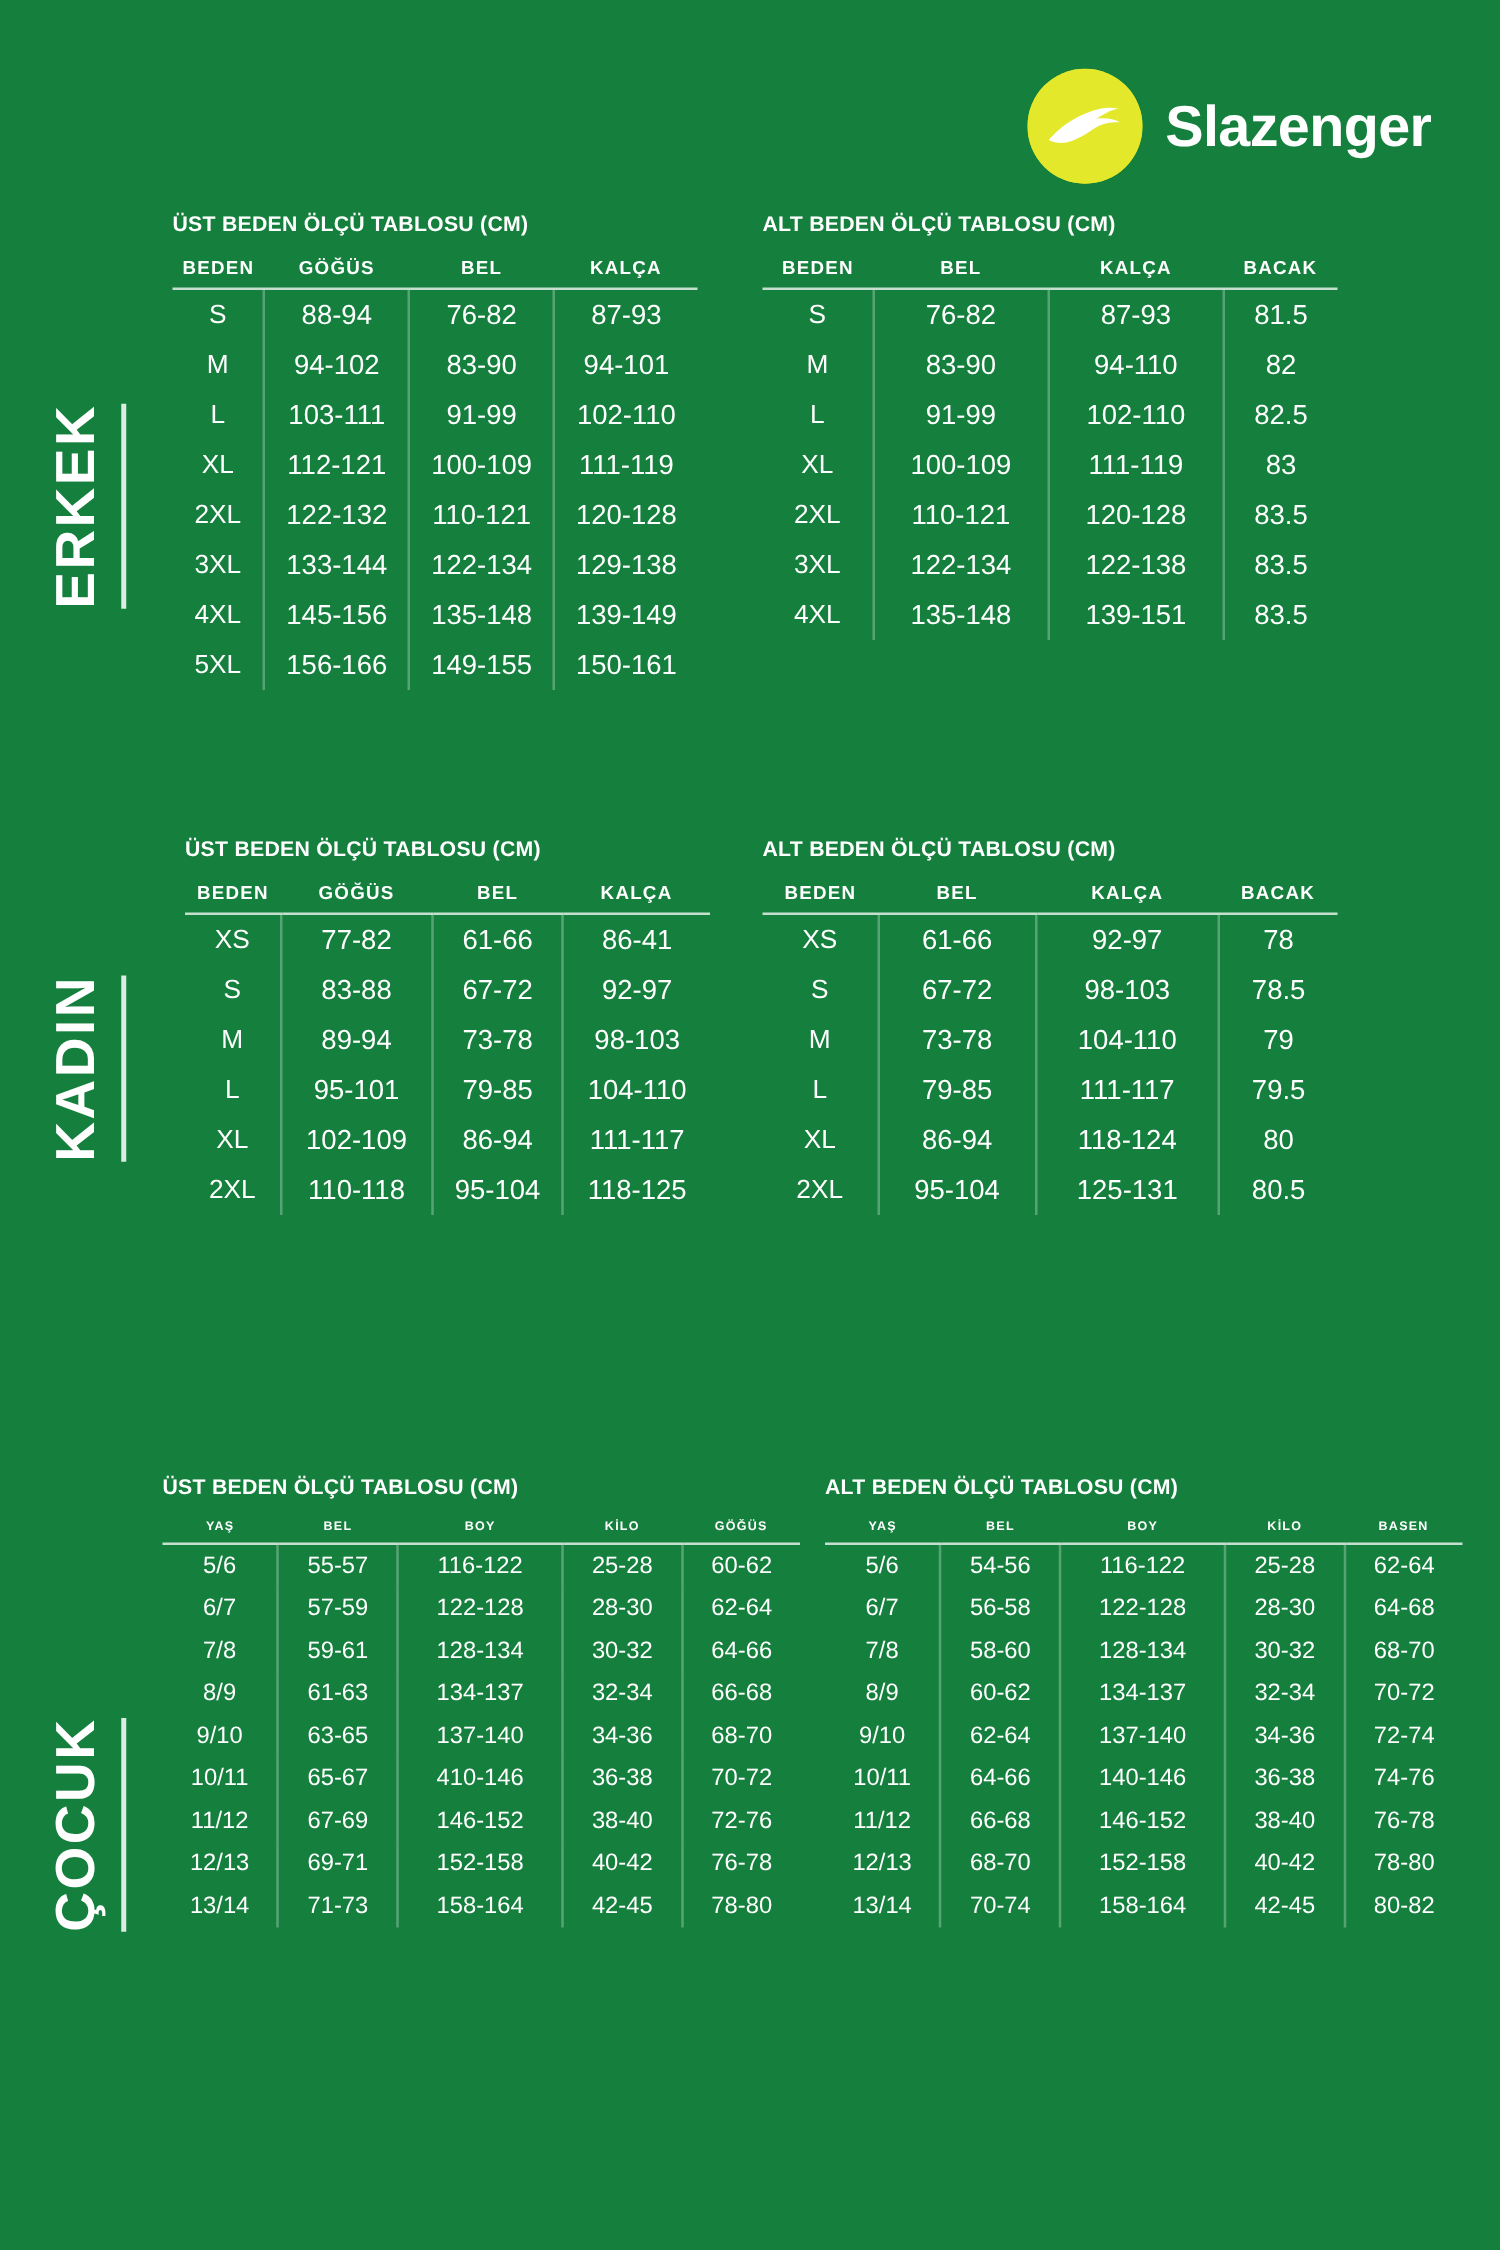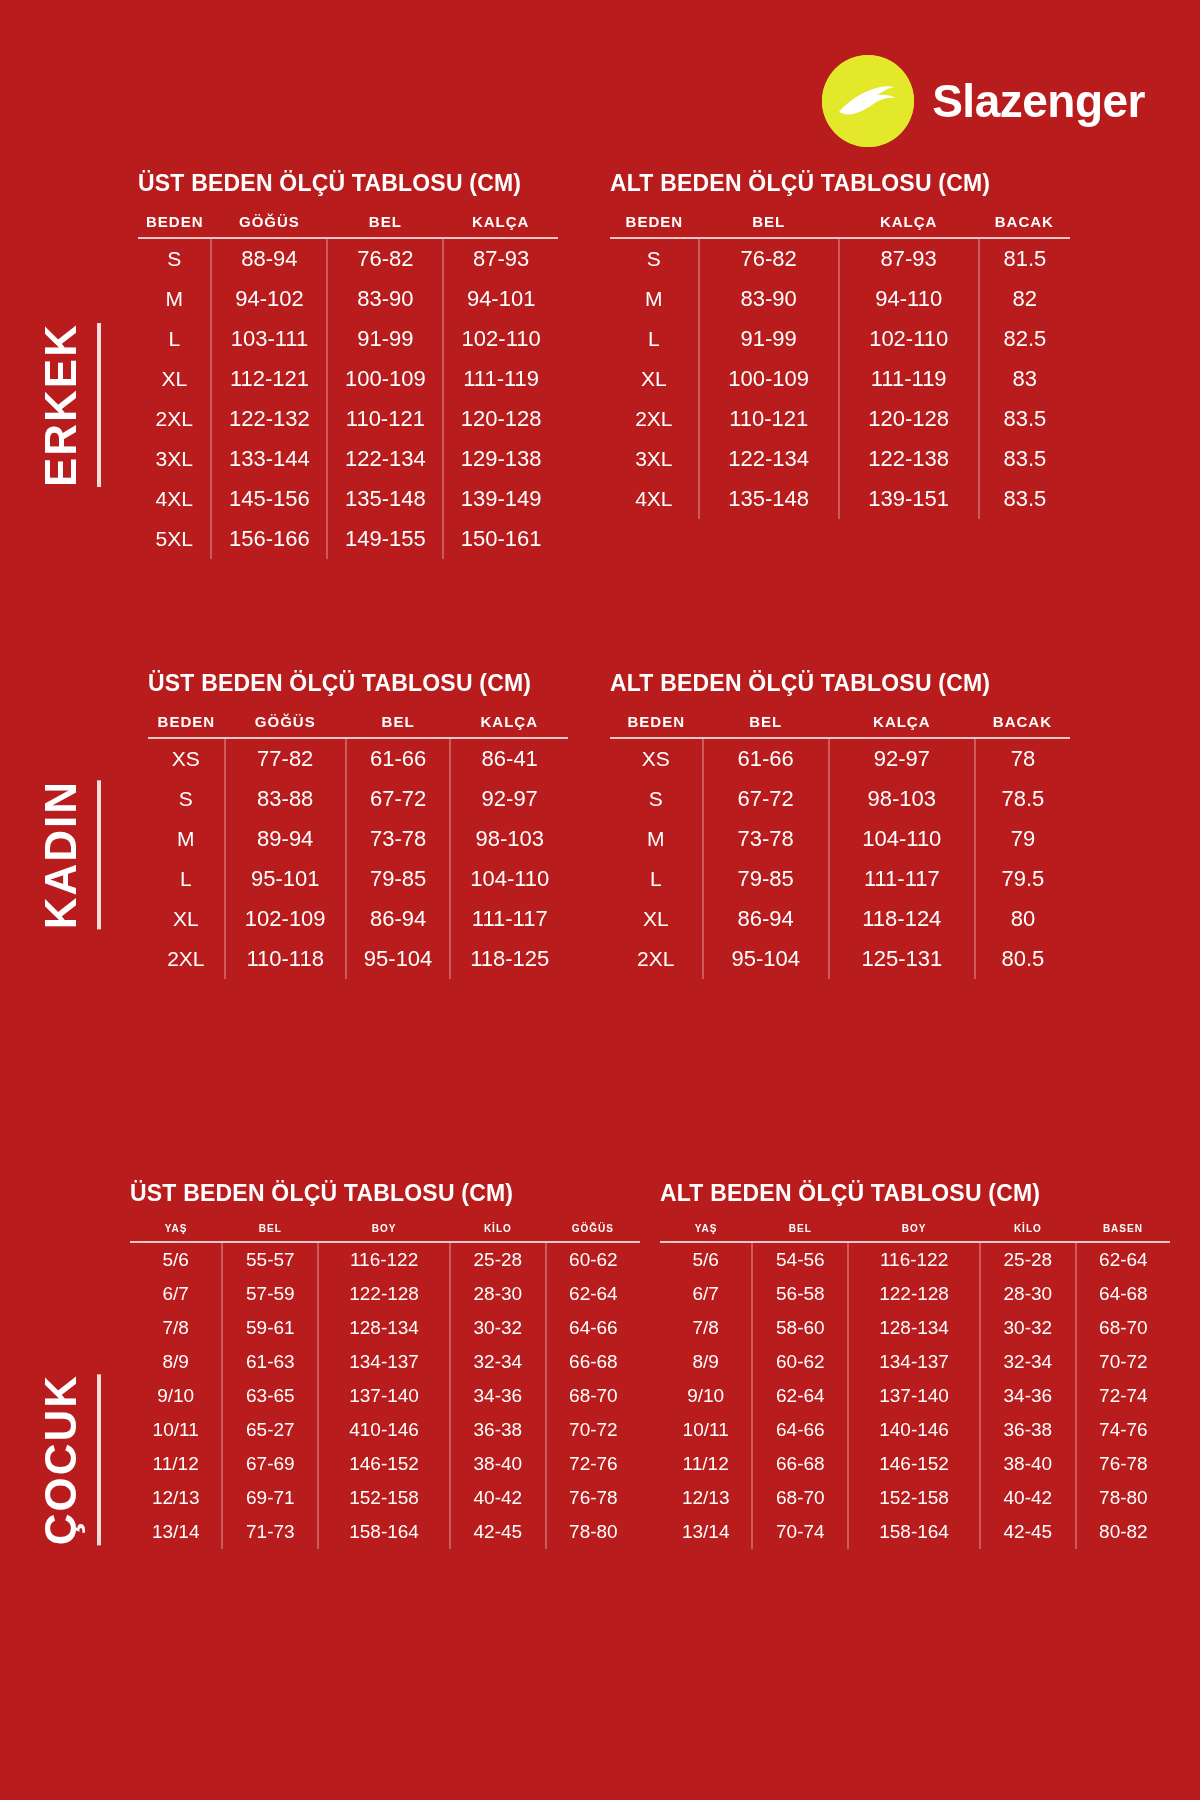--- a/index.html
+++ b/index.html
@@ -7,21 +7,21 @@
     margin: 0; padding: 0;
     width: 1200px; height: 1800px;
     background: #1f4596;
     font-family: "Liberation Sans", sans-serif;
     color: #ffffff;
     overflow: hidden;
   }
   .page {
     position: relative;
     width: 1200px; height: 1800px;
-    background: #b91c1c;
+    background: #15803d;
   }
 
   
   .brand {
     position: absolute;
     top: 55px; right: 55px;
     display: flex;
     align-items: center;
     gap: 18px;
   }
@@ -61,21 +61,21 @@
     font-weight: bold;
     letter-spacing: 2px;
     color: #ffffff;
     padding-left: 14px;
     border-left: 4px solid rgba(255,255,255,0.85);
     line-height: 1;
   }
 
   .tbl-wrap { position: absolute; top: 0; }
   .tbl-title {
-    font-size: 23px;
+    font-size: 17px;
     font-weight: bold;
     letter-spacing: 0.2px;
     margin: 0 0 16px 0;
     white-space: nowrap;
   }
   table {
     border-collapse: collapse;
     width: 100%;
   }
   th {
@@ -404,21 +404,21 @@
             </tr>
           <tr>
               <td class="size">9/10</td>
               <td>63-65</td>
               <td>137-140</td>
               <td>34-36</td>
               <td>68-70</td>
             </tr>
           <tr>
               <td class="size">10/11</td>
-              <td>65-27</td>
+              <td>65-67</td>
               <td>410-146</td>
               <td>36-38</td>
               <td>70-72</td>
             </tr>
           <tr>
               <td class="size">11/12</td>
               <td>67-69</td>
               <td>146-152</td>
               <td>38-40</td>
               <td>72-76</td>

